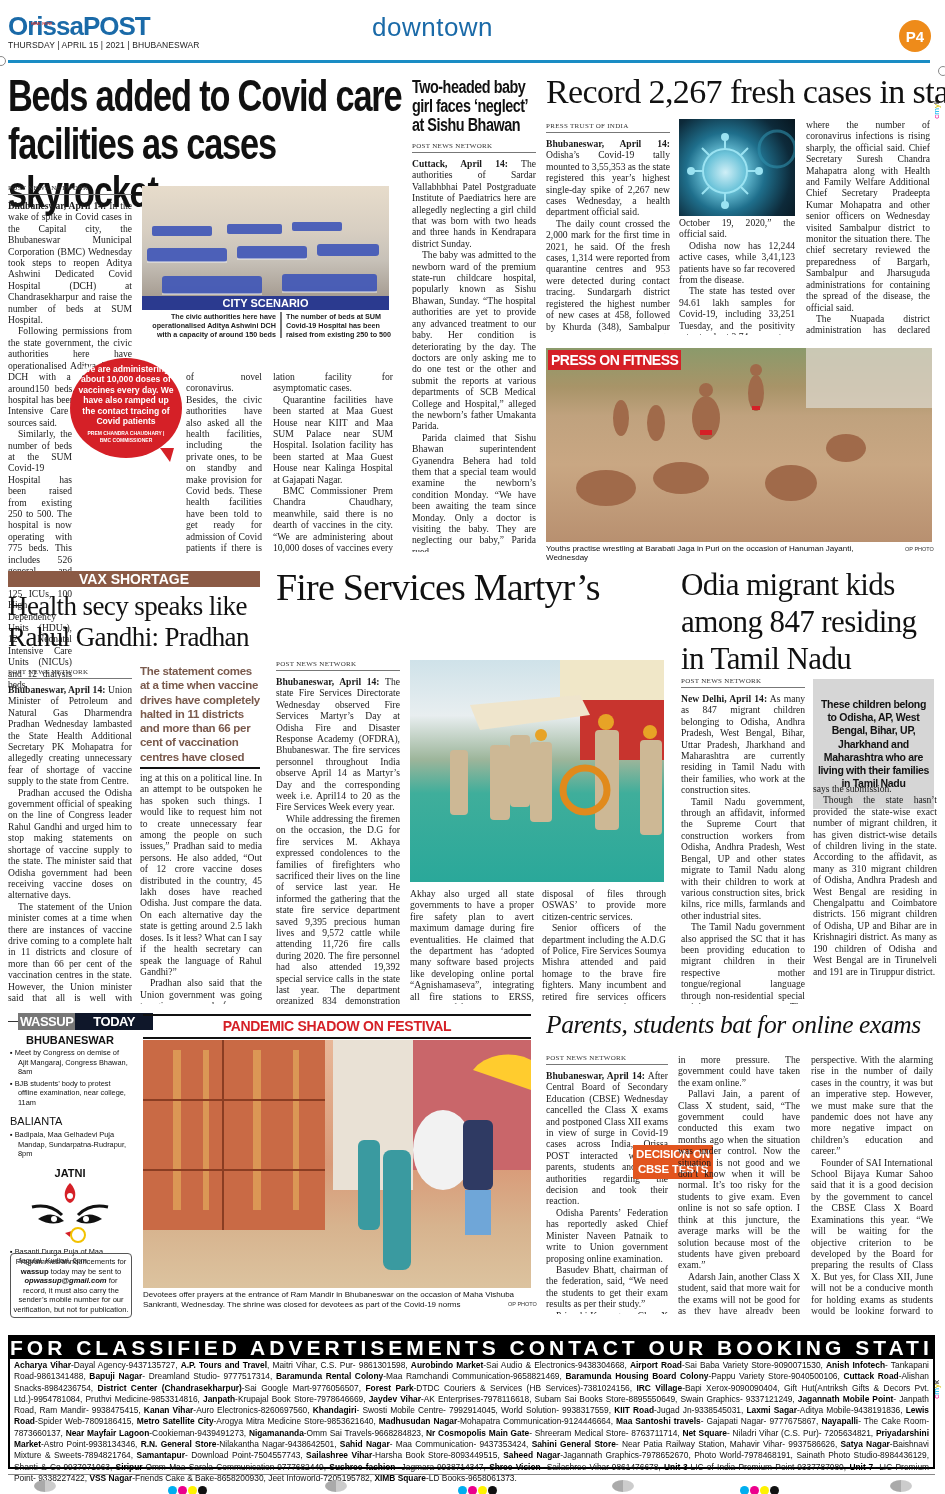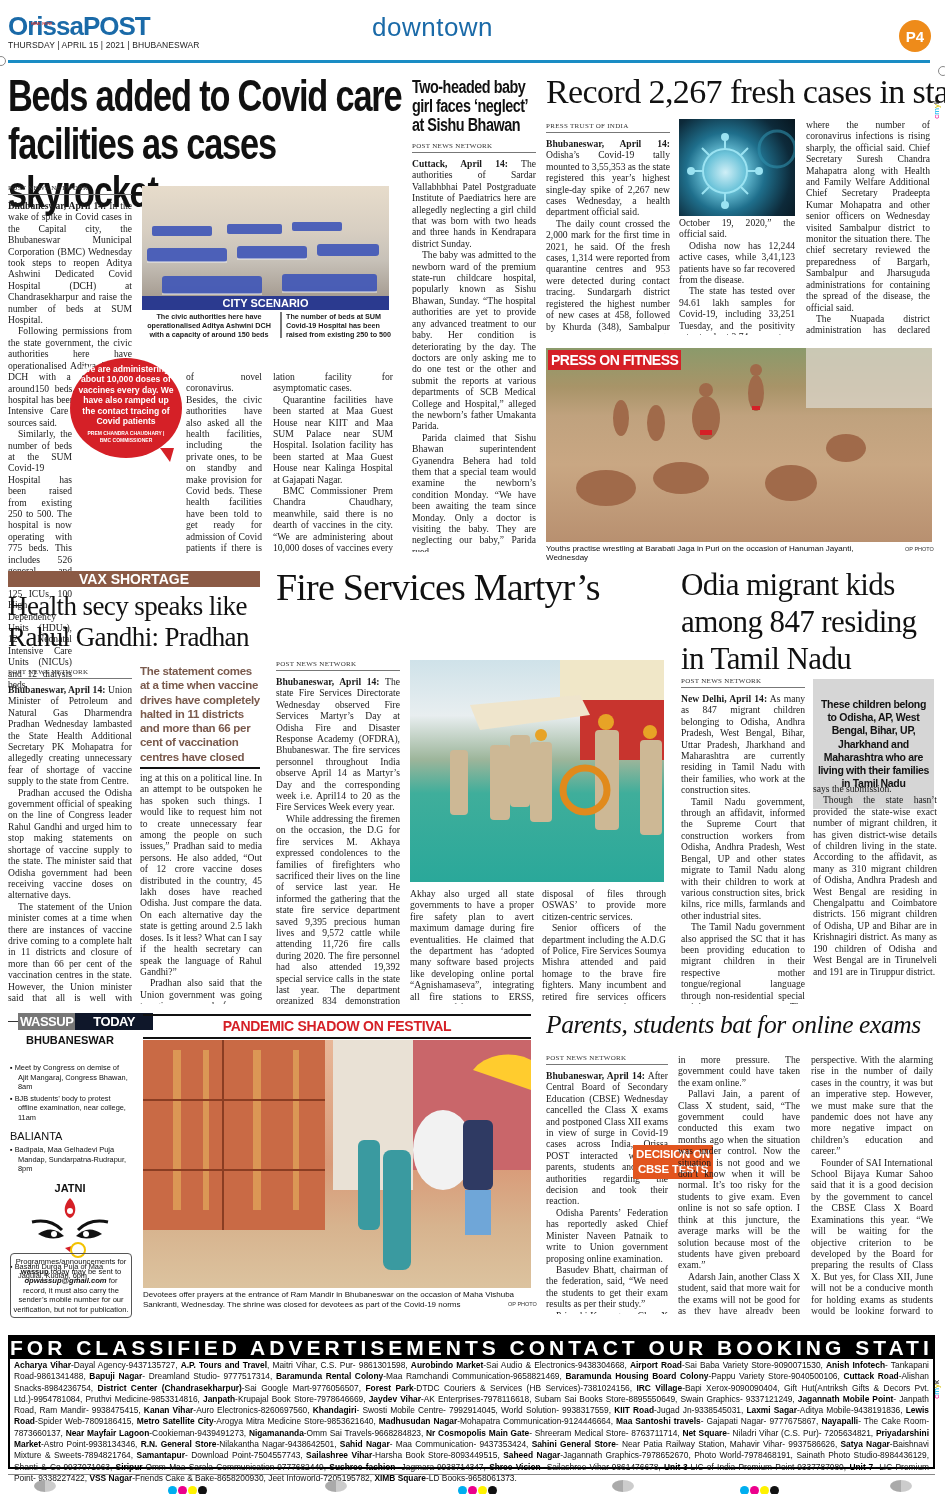--- a/index.html
+++ b/index.html
@@ -73,21 +73,21 @@
         <rect x="175" y="58" width="62" height="12" rx="3"></rect>
       <rect x="20" y="90" width="100" height="18" rx="3"></rect>
         <rect x="140" y="88" width="95" height="18" rx="3"></rect>
     </g>
     <g stroke="#eee" stroke-width="1.2" fill="none">
         <path d="M5 76h80M95 73h70M20 108h100M140 106h95"></path>
       </g>
   </svg>
   <div class="tag" style="left:0;bottom:0;width:247px;height:14px;background:#2b3a8f;text-align:center;font-size:11px;line-height:14px">CITY SCENARIO</div>
 </div>
-<div class="abs sans" style="left:142px;top:312px;width:134px;font-size:7.2px;line-height:9px;text-align:center;font-weight:bold;color:#222">The civic authorities here have operationalised Aditya Ashwini DCH with a capacity of around 150 beds</div>
+<div class="abs sans" style="left:142px;top:312px;width:134px;font-size:7.2px;line-height:9px;text-align:right;font-weight:bold;color:#222">The civic authorities here have operationalised Aditya Ashwini DCH with a capacity of around 150 beds</div>
 <div class="abs" style="left:280px;top:312px;width:1.5px;height:26px;background:#777"></div>
 <div class="abs sans" style="left:286px;top:312px;width:106px;font-size:7.2px;line-height:9px;font-weight:bold;color:#222">The number of beds at SUM Covid-19 Hospital has been raised from existing 250 to 500</div>
 <div class="abs" style="left:70px;top:358px;width:112px;height:100px;background:#d52027;border-radius:50%">
   <div class="sans" style="position:absolute;left:8px;top:6px;width:96px;text-align:center;color:#fff;font-weight:bold;font-size:8.6px;line-height:10.4px">We are administering about 10,000 doses of vaccines every day. We have also ramped up the contact tracing of Covid patients</div>
   <div class="sans" style="position:absolute;left:10px;top:72px;width:92px;text-align:center;color:#fff;font-size:5px;font-weight:bold;line-height:7px">
       <div>PREM CHANDRA CHAUDHARY |</div>
       <div>BMC COMMISSIONER</div>
     </div>
 </div>
 <div class="abs" style="left:160px;top:448px;width:0;height:0;border-left:10px solid transparent;border-right:4px solid transparent;border-top:14px solid #d52027"></div>
@@ -238,21 +238,21 @@
   <p class="first">says the submission.</p>
   <p>Though the state hasn’t provided the state-wise exact number of migrant children, it has given district-wise details of children living in the state. According to the affidavit, as many as 310 migrant children of Odisha, Andhra Pradesh and West Bengal are residing in Chengalpattu and Coimbatore districts. 156 migrant children of Odisha, UP and Bihar are in Krishnagiri district. As many as 190 children of Odisha and West Bengal are in Tirunelveli and 191 are in Tiruppur district.</p>
 </div>
 
 <div class="abs" style="left:8px;top:1021px;width:110px;height:1px;background:#333"></div>
 <div class="abs sans" style="left:18px;top:1013px;height:17px;display:flex;font-weight:bold;font-size:13px;line-height:17px;letter-spacing:-.5px">
   <span style="background:#777;color:#fff;padding:0 2px">WASSUP</span>
     <span style="background:#0f172a;color:#fff;padding:0 18px">TODAY</span>
 </div>
 <div class="abs sans" style="left:10px;top:1034px;width:120px;color:#111">
-  <div style="text-align:center;font-weight:bold;font-size:11px;margin-bottom:17px">BHUBANESWAR</div>
+  <div style="text-align:center;font-weight:bold;font-size:11px;margin-bottom:2px">BHUBANESWAR</div>
   <div style="font-size:7.4px;line-height:9.5px;padding-left:8px;text-indent:-8px;margin-bottom:2px">▪ <span>Meet by Congress on demise of Ajit Mangaraj, Congress Bhawan, 8am</span></div>
   <div style="font-size:7.4px;line-height:9.5px;padding-left:8px;text-indent:-8px;margin-bottom:8px">▪ <span>BJB students’ body to protest offline examination, near college, 11am</span></div>
   <div style="font-weight:normal;font-size:11px;margin-bottom:3px">BALIANTA</div>
   <div style="font-size:7.4px;line-height:9.5px;padding-left:8px;text-indent:-8px;margin-bottom:8px">▪ <span>Badipala, Maa Gelhadevi Puja Mandap, Sundarpatna-Rudrapur, 8pm</span></div>
   <div style="text-align:center;font-weight:bold;font-size:11px;margin-bottom:2px">JATNI</div>
   <svg width="120" height="62">
     <path d="M60 2 C52 10 54 20 60 22 C66 20 68 10 60 2Z" fill="#d52027"></path>
     <circle cx="60" cy="15" r="3" fill="#fff"></circle>
     <path d="M22 26 Q40 22 52 34" stroke="#111" stroke-width="3" fill="none"></path>
       <path d="M98 26 Q80 22 68 34" stroke="#111" stroke-width="3" fill="none"></path>

